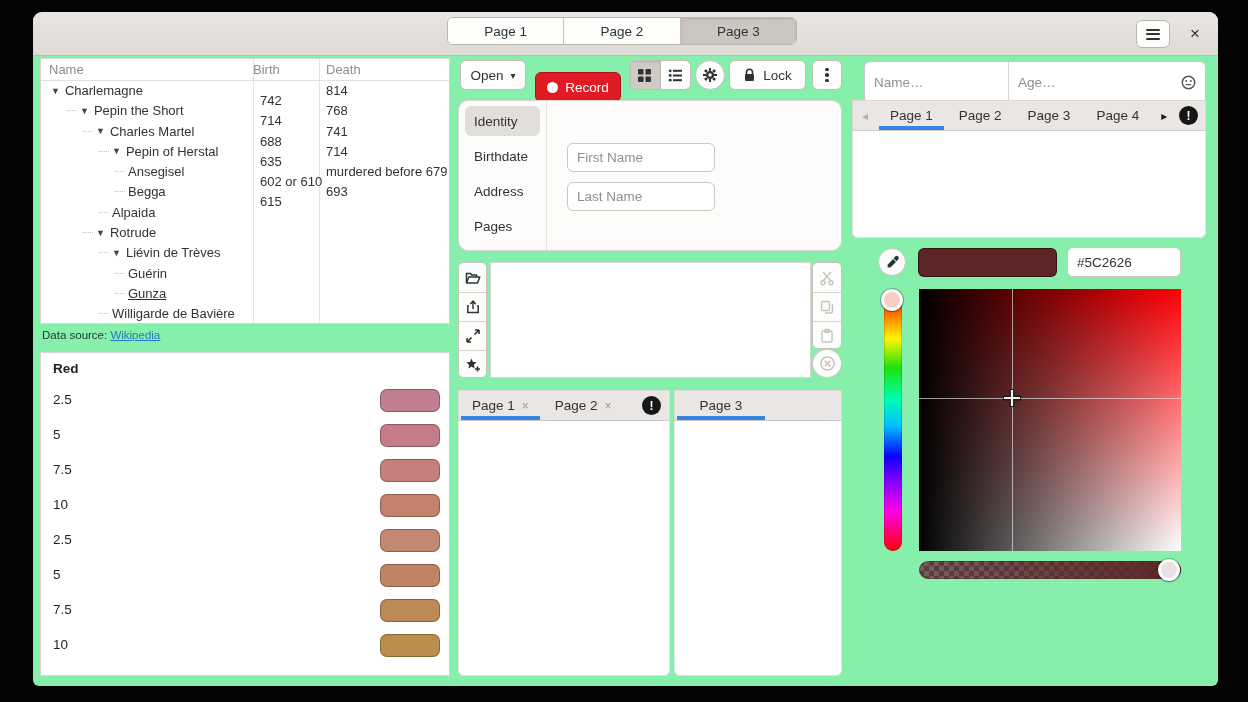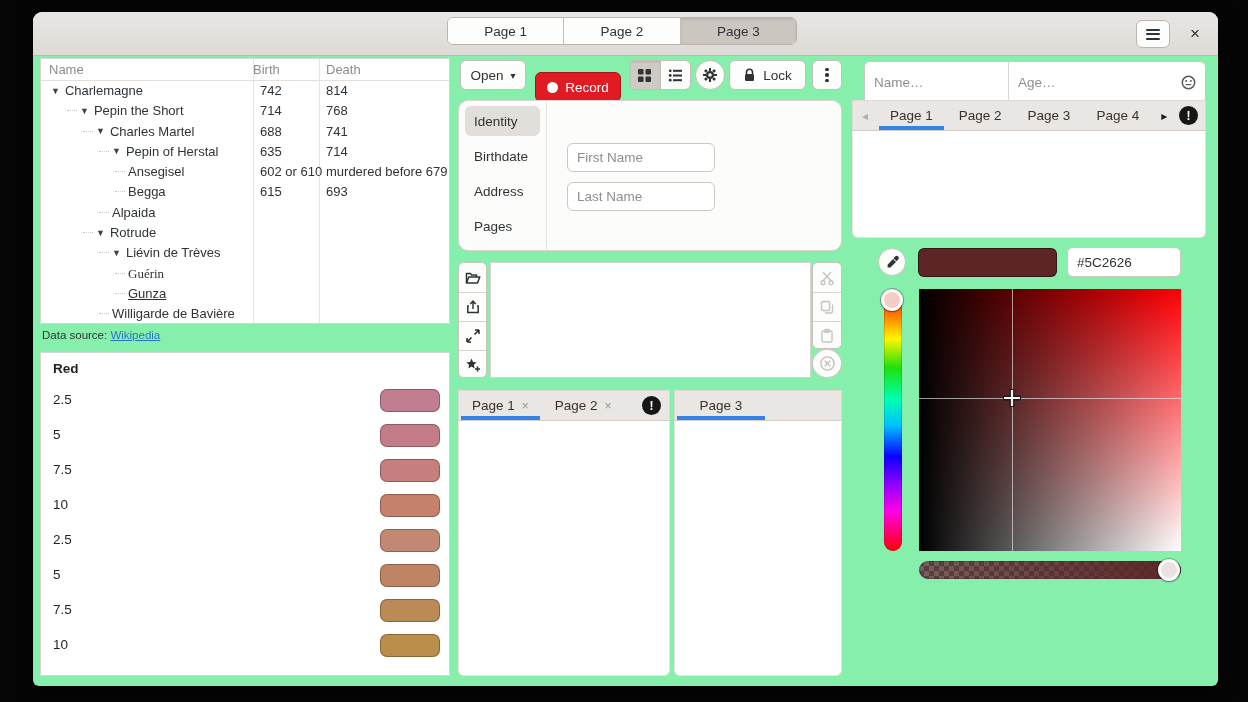--- a/index.html
+++ b/index.html
@@ -32,21 +32,21 @@
   
   #tree-panel{position:absolute;left:7px;top:46px;width:410px;height:266px;text-align:right;}
   .tree-colsep{position:absolute;top:0;bottom:0;width:1px;background:#e6e3df;}
   .tree-header{position:relative;height:22px;border-bottom:1px solid #e3dfdb;font-size:13px;color:#8f8b87;}
   .tree-header span{position:absolute;top:3px;}
   .tree-rows{position:absolute;left:0;right:0;top:22px;bottom:0;overflow:hidden;}
   .tree-row{position:relative;height:20.3px;font-size:13px;color:#2e3436;}
   .tree-name{position:absolute;top:2px;left:0;white-space:nowrap;display:flex;align-items:center;}
   .tree-stub{display:inline-block;width:10px;height:1px;border-top:1px dotted #c9c4bf;margin-right:3px;}
   .tree-arrow{font-size:9px;color:#3d4246;margin-right:5px;}
-  .tree-birth{position:absolute;top:2px;left:219px;white-space:nowrap;}
+  .tree-birth{position:absolute;top:12px;left:219px;white-space:nowrap;}
   .tree-death{position:absolute;top:2px;left:285px;white-space:nowrap;}
   #data-source{position:absolute;left:9px;top:317px;font-size:11.5px;color:#2e3436;}
   #data-source a{color:#2a76c6;text-decoration:underline;}
   
   #list-panel{position:absolute;left:7px;top:340px;width:410px;height:324px;overflow:hidden;}
   .scale-header{height:30px;display:flex;align-items:center;padding-left:12px;font-weight:bold;
     font-size:13.5px;color:#241f1c;}
   .scale-row{height:35px;position:relative;font-size:13.5px;color:#241f1c;}
   .scale-row .lbl{position:absolute;left:12px;top:9px;}
   .scale-row .swatch{position:absolute;right:9px;top:6px;width:60px;height:23px;border-radius:7px;
@@ -241,21 +241,21 @@
           <div class="tree-row">
             <div class="tree-name" style="padding-left: 58px;">
               <span class="tree-stub"></span>
               <span class="tree-arrow">▼</span>
               <span>Liévin de Trèves</span>
             </div>
             <div class="tree-birth"></div>
             <div class="tree-death"></div>
           </div>
           <div class="tree-row">
-            <div class="tree-name" style="padding-left: 74px; font-family: Liberation Serif, serif;">
+            <div class="tree-name" style="padding-left: 74px;">
               <span class="tree-stub"></span>
               <span>Guérin</span>
             </div>
             <div class="tree-birth"></div>
             <div class="tree-death"></div>
           </div>
           <div class="tree-row">
             <div class="tree-name" style="padding-left: 74px; text-decoration: underline;">
               <span class="tree-stub"></span>
               <span>Gunza</span>

